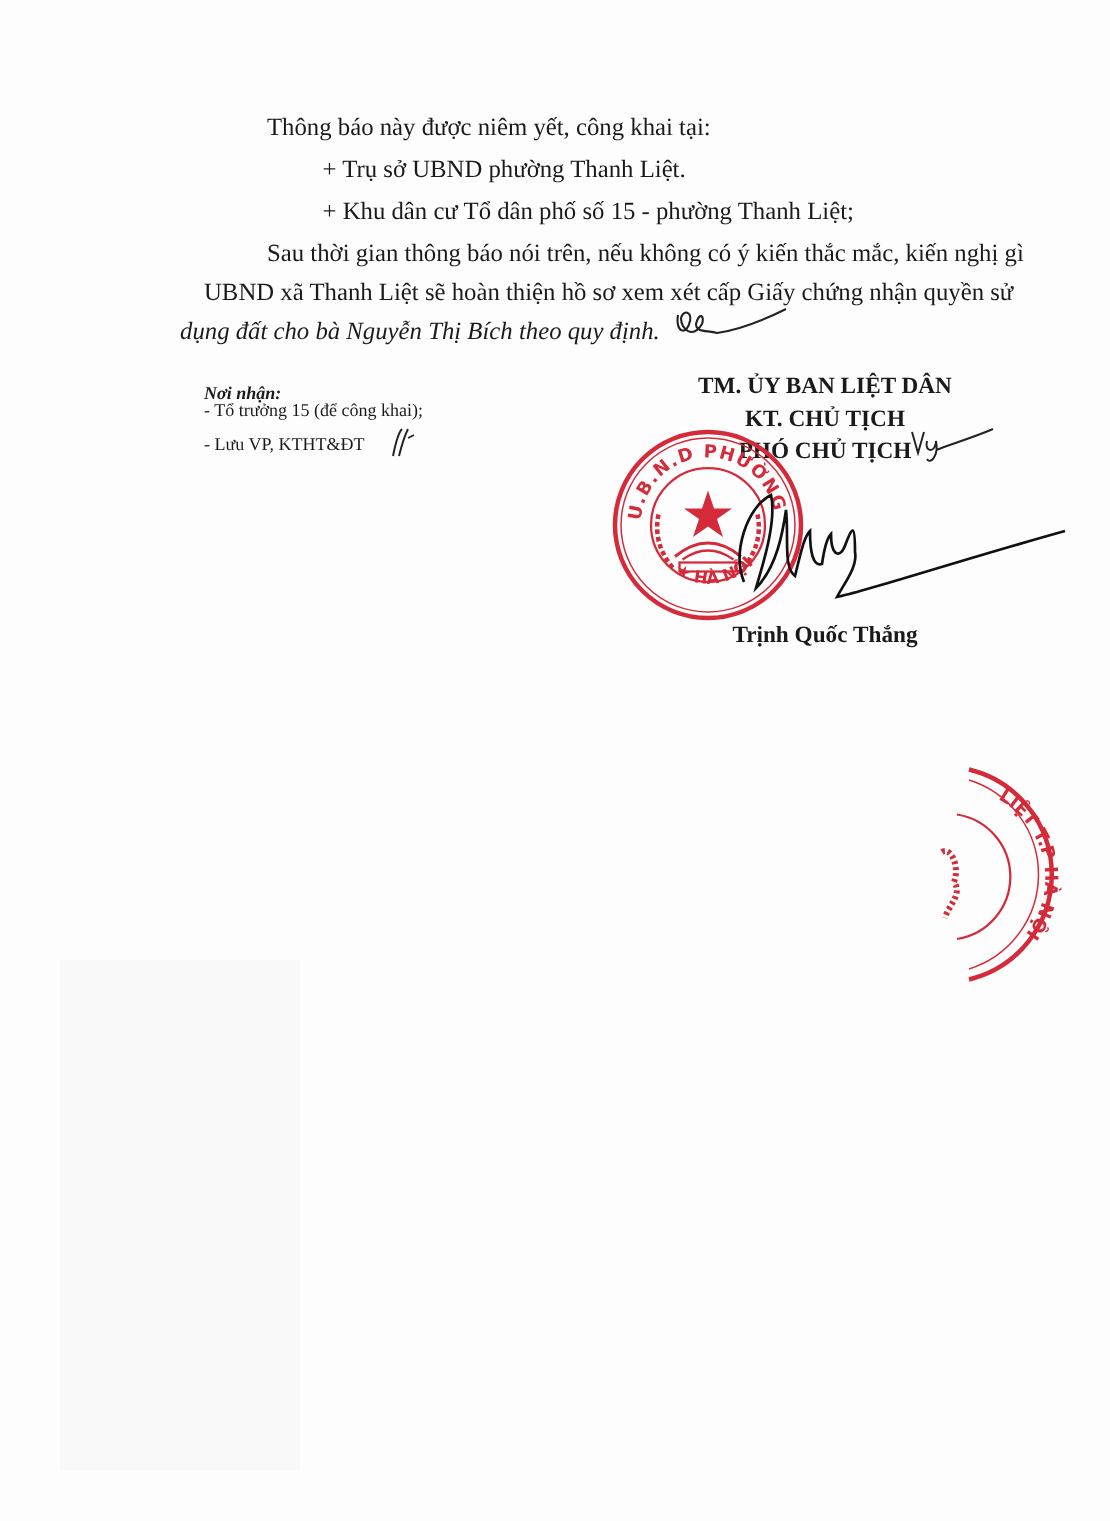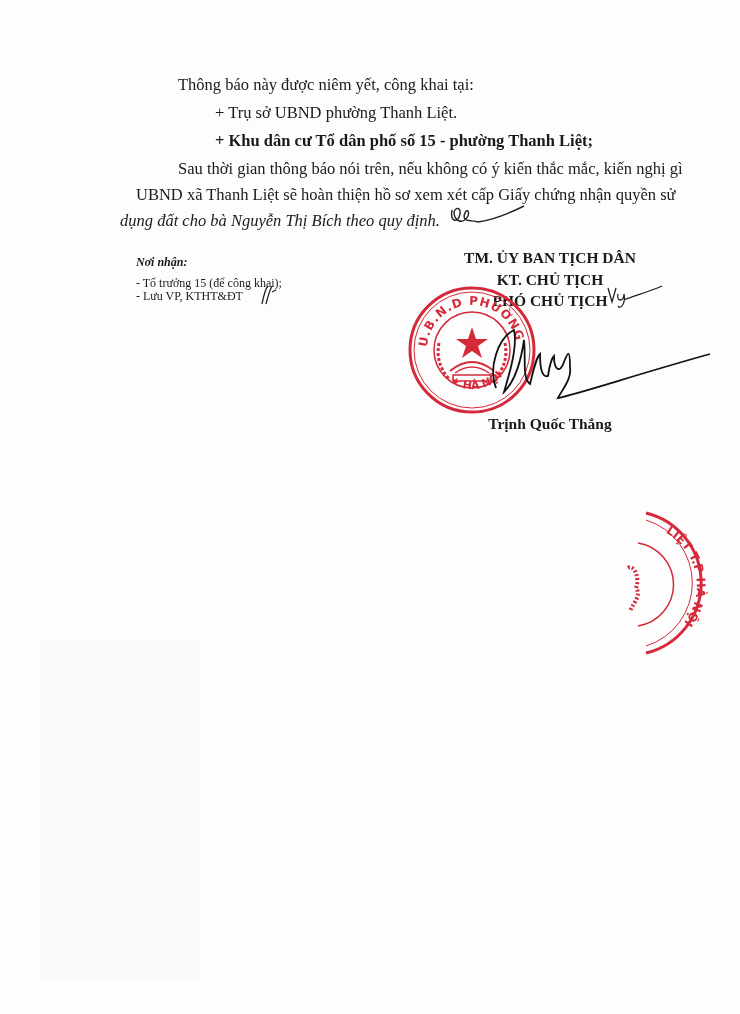--- a/index.html
+++ b/index.html
@@ -20,37 +20,37 @@
   .signature { position: absolute; }
   .faint { position: absolute; background: rgba(200,200,205,0.08); }
 </style>
 </head>
 <body>
 
 <div class="page">
 
   <div class="line" style="left:178px; top:74px;">Thông báo này được niêm yết, công khai tại:</div>
   <div class="line" style="left:215px; top:102px;">+ Trụ sở UBND phường Thanh Liệt.</div>
-  <div class="line" style="left:215px; top:130px;font-weight:bold;">+ Khu dân cư Tổ dân phố số 15 - phường Thanh Liệt;</div>
+  <div class="line" style="left:215px; top:130px;">+ Khu dân cư Tổ dân phố số 15 - phường Thanh Liệt;</div>
   <div class="line" style="left:178px; top:158px;">Sau thời gian thông báo nói trên, nếu không có ý kiến thắc mắc, kiến nghị gì</div>
   <div class="line" style="left:136px; top:184px;text-align:center;">UBND xã Thanh Liệt sẽ hoàn thiện hồ sơ xem xét cấp Giấy chứng nhận quyền sử</div>
   <div class="line" style="left:120px; top:210px;font-style:italic;">dụng đất cho bà Nguyễn Thị Bích theo quy định.</div>
 
   <svg class="signature" style="left:448px; top:200px;" width="80" height="32">
     <path d="M4 10 C2 22, 10 24, 12 14 C13 8, 8 6, 6 12 C6 20, 14 26, 20 16 C22 10, 18 8, 16 16 C16 22, 24 20, 30 22 C45 20, 60 14, 76 6" fill="none" stroke="#222" stroke-width="1.4"></path>
   </svg>
 
   <div class="line small bold italic" style="left:136px; top:254px;">Nơi nhận:</div>
-  <div class="line small" style="left:136px; top:275px;">- Tổ trưởng 15 (để công khai);</div>
+  <div class="line small" style="left:136px; top:265px;">- Tổ trưởng 15 (để công khai);</div>
   <div class="line small" style="left:136px; top:288px;">- Lưu VP, KTHT&amp;ĐT</div>
   <svg class="signature" style="left:258px; top:284px;" width="24" height="22">
     <path d="M4 20 C6 10, 8 4, 10 2 M8 20 C10 12, 12 6, 14 2 M14 8 L18 6" fill="none" stroke="#222" stroke-width="1.3"></path>
   </svg>
 
-  <div class="sig-title" style="left:440px; top:248px; width:220px;">TM. ỦY BAN TỊCH DÂN</div>
+  <div class="sig-title" style="left:440px; top:248px; width:220px;">TM. ỦY BAN LIỆT DÂN</div>
   <div class="sig-title" style="left:440px; top:270px; width:220px;">KT. CHỦ TỊCH</div>
   <div class="sig-title" style="left:440px; top:291px; width:220px;">PHÓ CHỦ TỊCH</div>
   <svg class="signature" style="left:604px; top:282px;" width="60" height="28">
     <path d="M4 6 L8 20 L12 6 M14 12 C12 20, 20 20, 20 12 C22 22, 16 28, 14 24 M20 18 C30 14, 44 10, 58 4" fill="none" stroke="#222" stroke-width="1.3"></path>
   </svg>
 
   <svg class="stamp" style="left:405px; top:283px;" width="135" height="135" viewBox="0 0 135 135">
     <defs>
       <path id="arcTop" d="M 22 67 A 45 45 0 1 1 112 67"></path>
       <path id="arcBot" d="M 30 80 A 40 40 0 0 0 105 80"></path>

